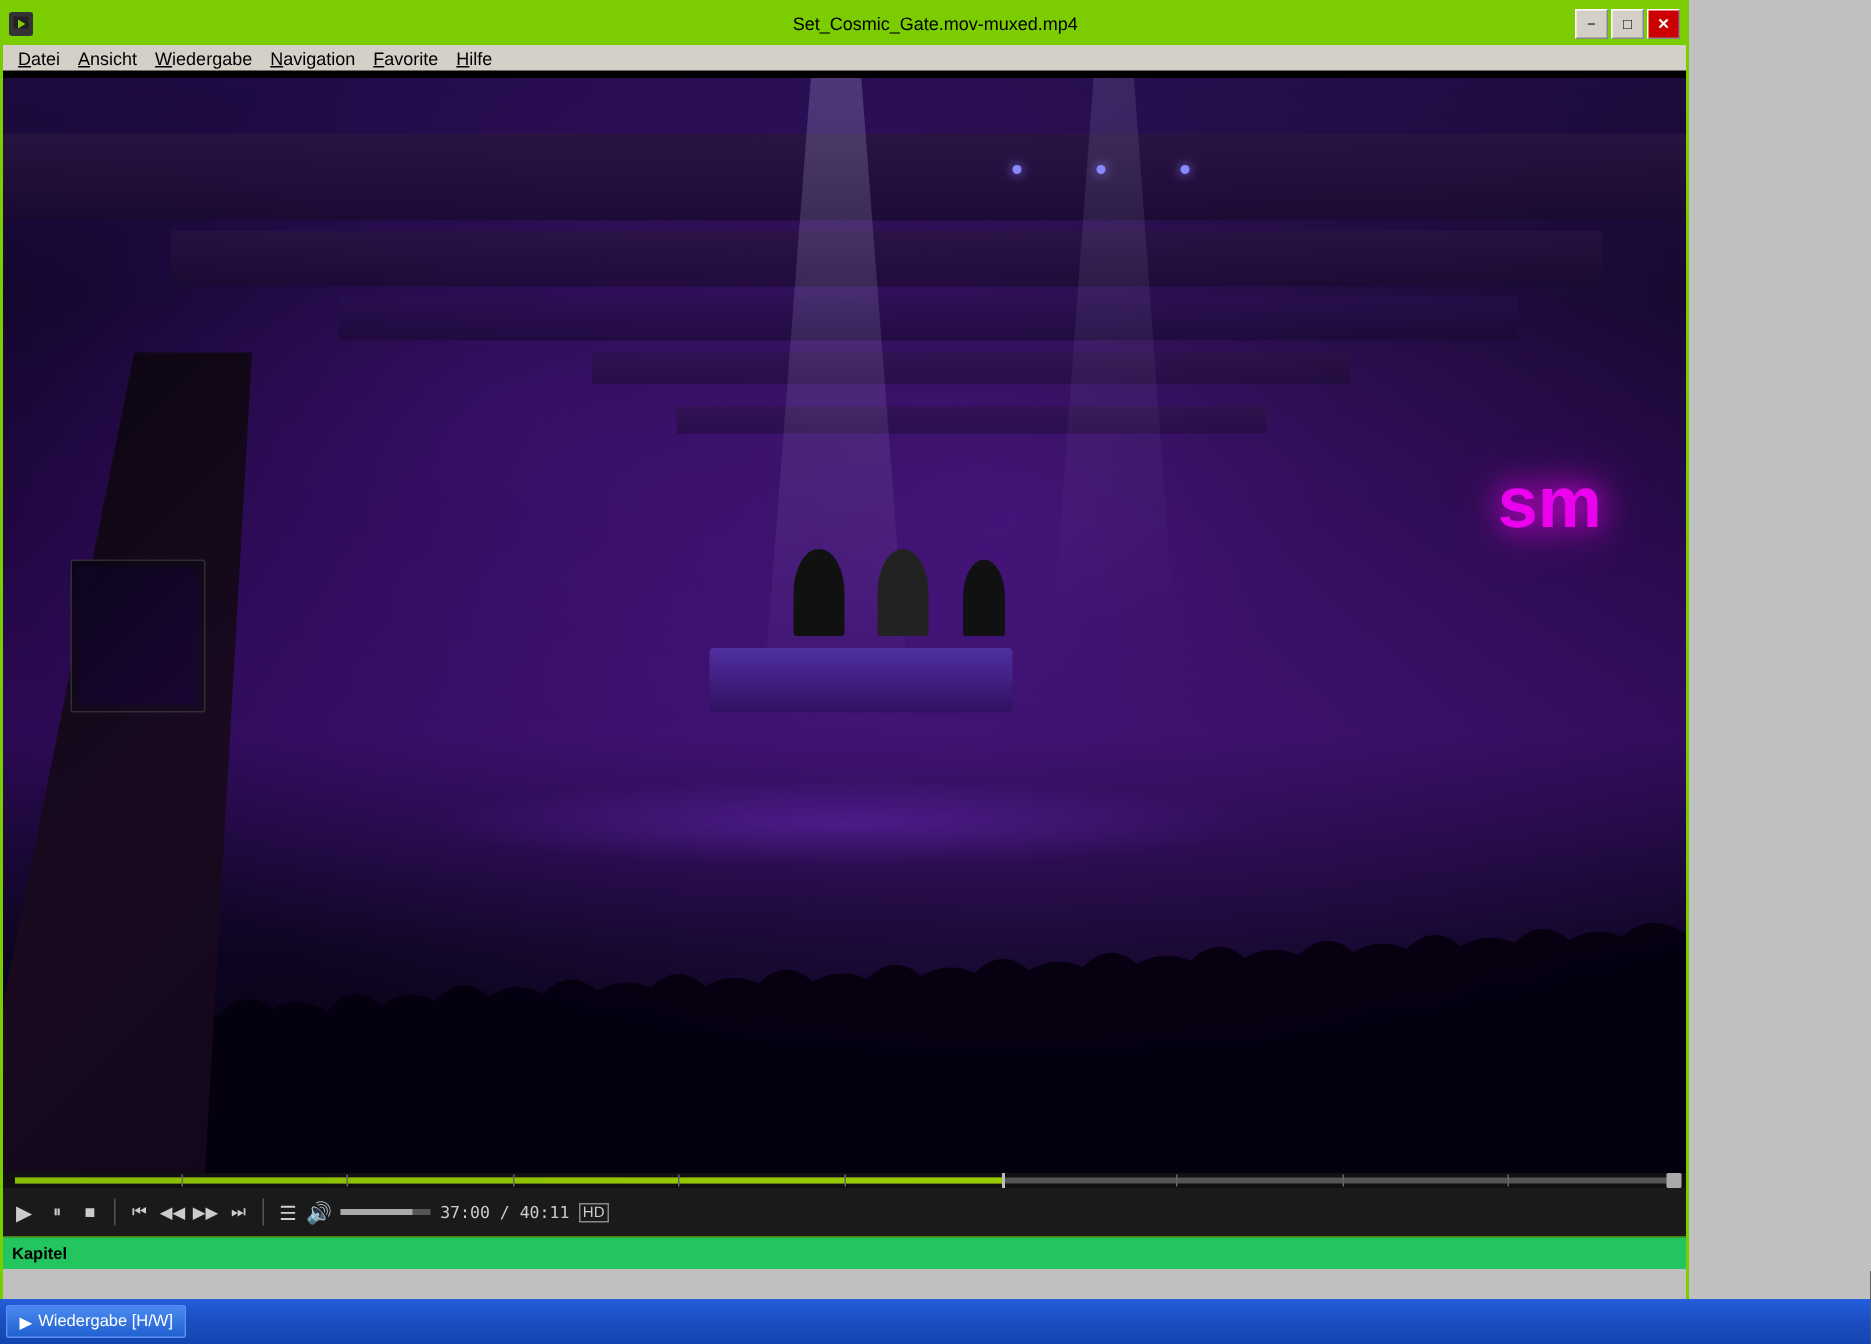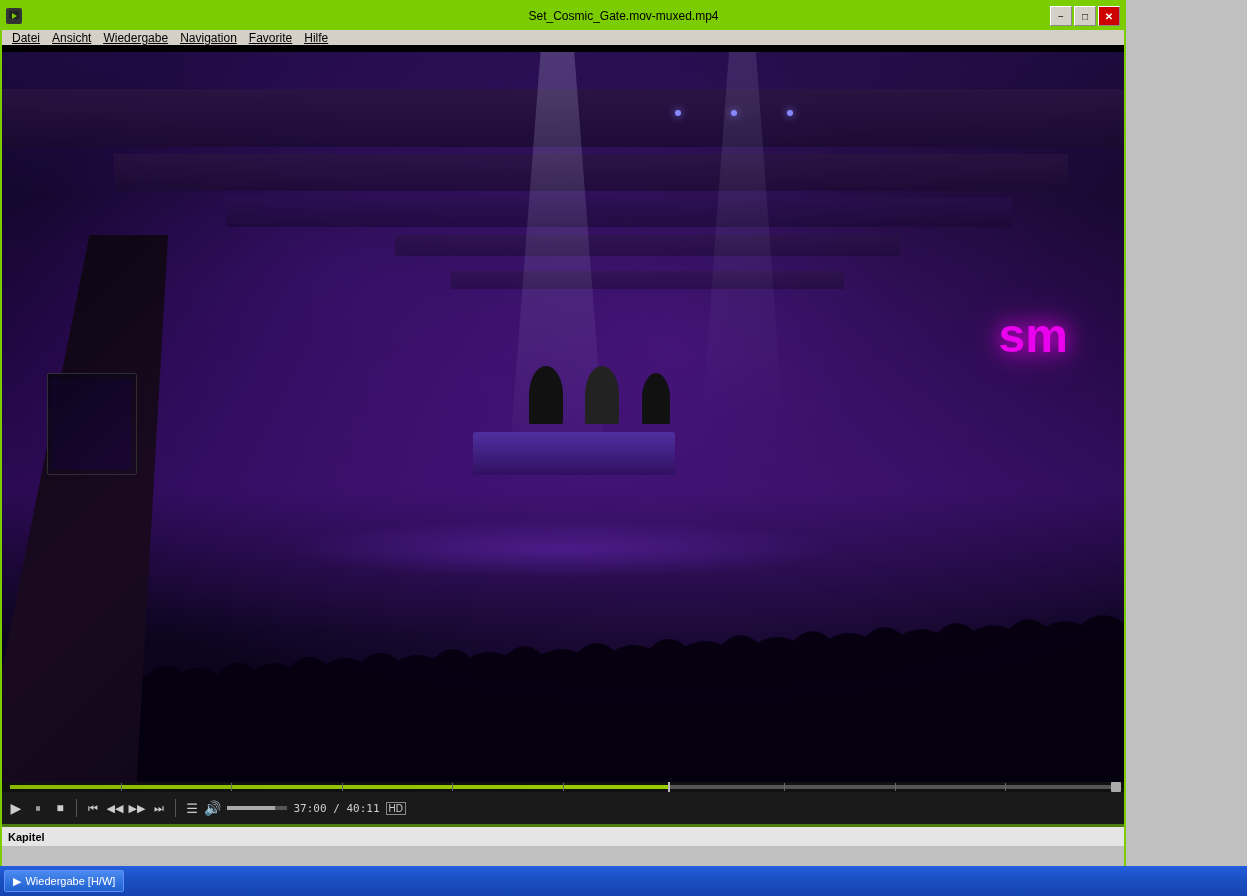--- a/index.html
+++ b/index.html
@@ -70,22 +70,21 @@
       font-weight: bold;
     }
 
     
     .menu-bar {
       background: #d4d0c8;
       height: 22px;
       display: flex;
       align-items: center;
       padding: 0 4px;
-      border-bottom: 7px solid #000000;
-      text-decoration: underline;
+      border-bottom: 5px solid #000000;
     }
     .menu-item {
       padding: 2px 6px;
       cursor: pointer;
       font-size: 12px;
       color: #000;
     }
     .menu-item span {
       text-decoration: underline;
     }
@@ -173,27 +172,27 @@
       cursor: pointer;
     }
     .volume-fill {
       height: 100%;
       background: #aaa;
       width: 80%;
     }
 
     
     .info-bar {
-      background: #e5e5e5;
+      background: #22c55e;
       height: 22px;
       display: flex;
       align-items: center;
       padding: 0 6px;
       font-size: 11px;
-      border-top: 3px solid #4d7c0f;
+      border-top: 1px solid #4d7c0f;
     }
     .info-label {
       font-weight: bold;
       margin-right: 8px;
     }
 
     
     .taskbar {
       background: linear-gradient(180deg, #245edc 0%, #1a4ec0 50%, #1444b0 100%);
       height: 30px;

